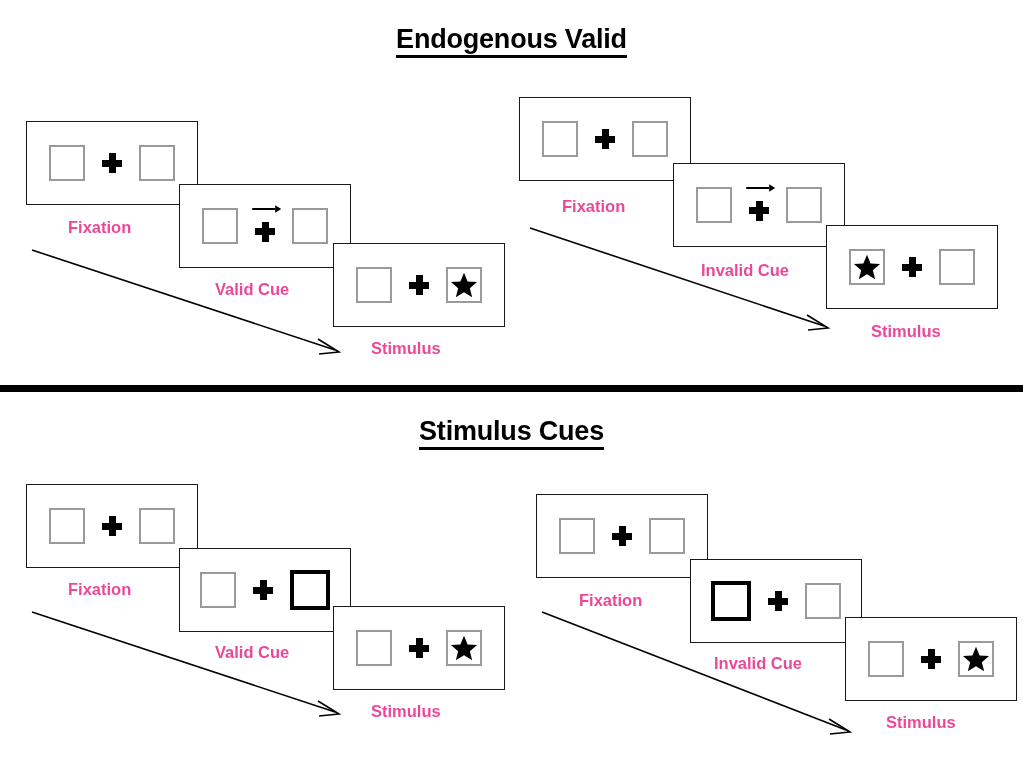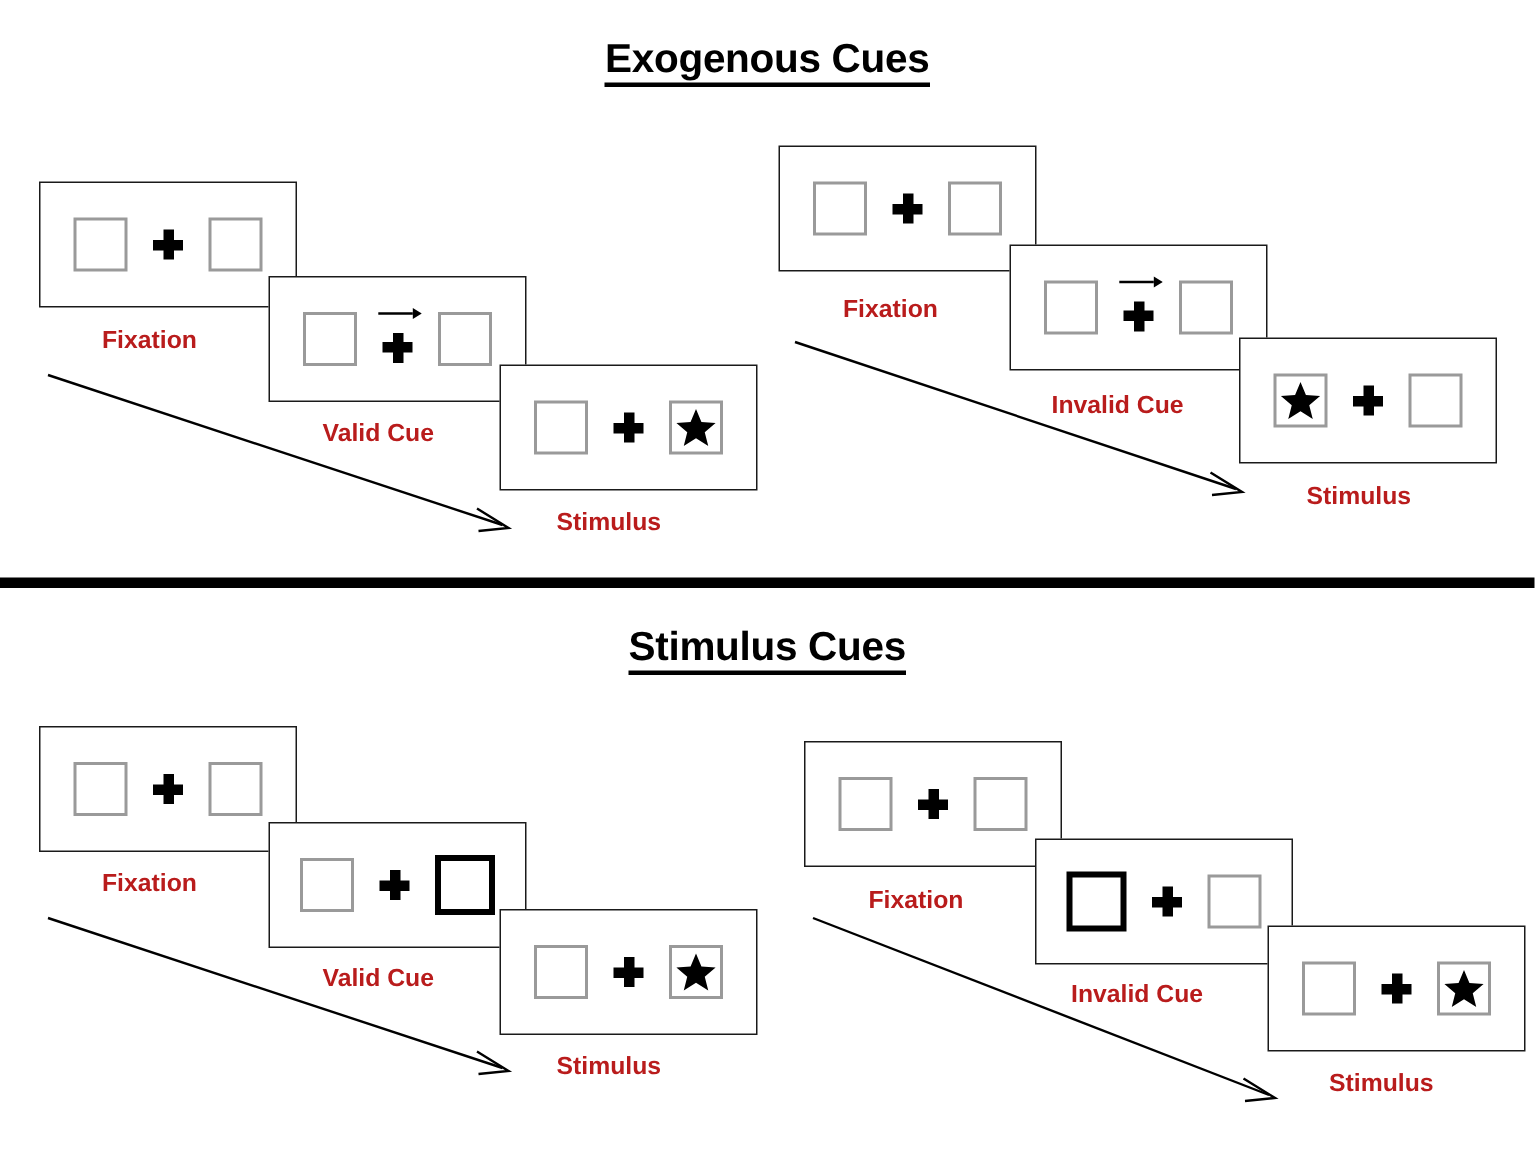--- a/index.html
+++ b/index.html
@@ -124,38 +124,38 @@
     left: 50%;
     transform: translateX(-46%);
     line-height: 0;
   }
 
   
   .caption {
     position: absolute;
     font-weight: bold;
     font-size: 16.5px;
-    color: #b91c1c;
+    color: #ec4899;
     white-space: nowrap;
   }
 
   
   .flow-arrow {
     position: absolute;
     line-height: 0;
     pointer-events: none;
   }
 </style>
 </head>
 <body>
 
 <div class="stage">
 
   <div class="section-title" id="title-endogenous">
-    <span>Exogenous Cues</span>
+    <span>Endogenous Valid</span>
   </div>
 
   <div class="panel" style="left:26px; top:121px; width:172px; height:84px;">
     <div class="panel-inner">
       <div class="box"></div>
       <div class="center-cue">
         <div class="plus"></div>
       </div>
       <div class="box"></div>
     </div>

